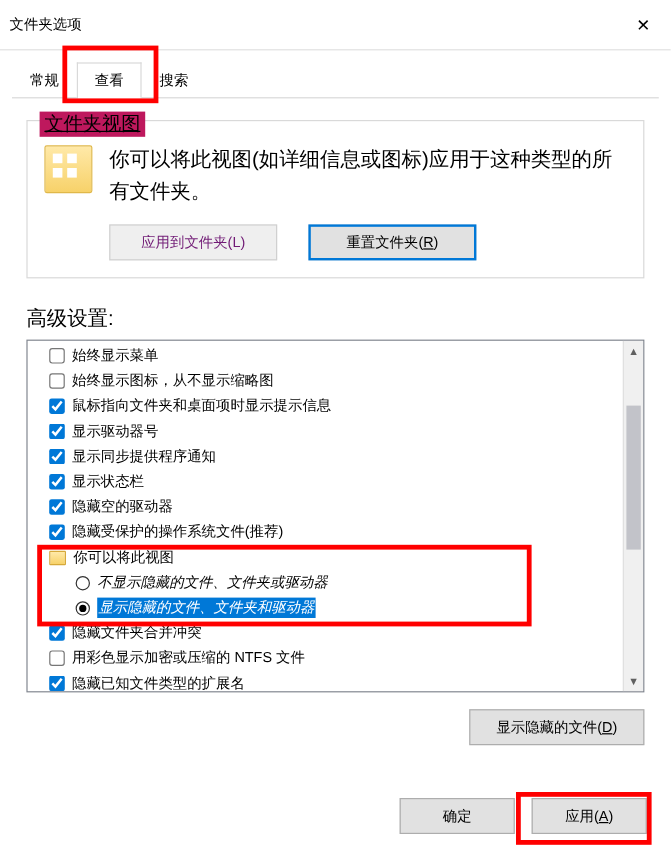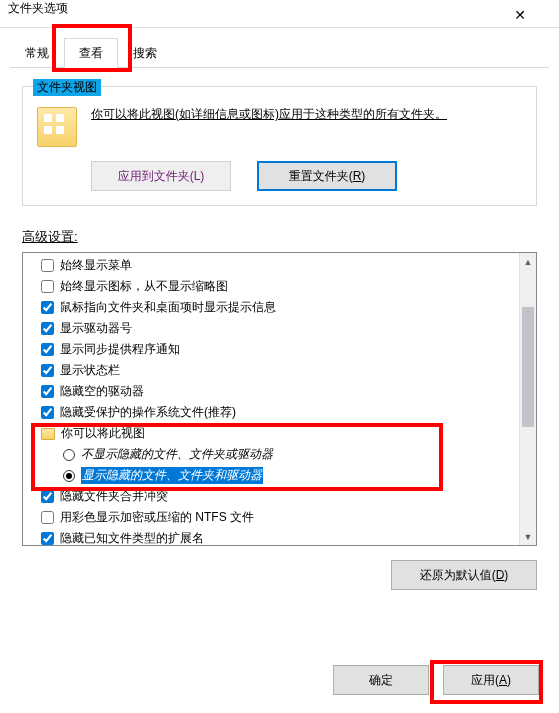--- a/index.html
+++ b/index.html
@@ -8,24 +8,25 @@
     font-size: 12px;
     background: #fff;
     width: 559px;
     height: 713px;
     overflow: hidden;
     position: relative;
   }
 
   
   .titlebar {
-    height: 28px;
-    display: flex;
+    height: 42px;
+    display: flex;
+    align-items: center;
     justify-content: space-between;
-    padding: 0 16px 0 8px;
+    padding: 0 0 0 8px;
     border-bottom: 1px solid #e0e0e0;
   }
   .titlebar .title { font-size: 12px; }
   .titlebar .close {
     width: 46px; height: 30px;
     display: flex; align-items: center; justify-content: center;
     font-size: 14px;
     cursor: default;
   }
 
@@ -83,23 +84,24 @@
   
   .groupbox {
     position: relative;
     border: 1px solid #d9d9d9;
     padding: 18px 14px 14px 14px;
     margin-top: 6px;
   }
   .groupbox .legend {
     position: absolute;
     top: -8px; left: 10px;
-    background: #0ea5e9;
+    background: #be185d;
     padding: 0 4px;
-    font-size: 12px;
+    font-size: 16px;
+    text-decoration: underline;
   }
   .gb-row {
     display: flex;
     align-items: flex-start;
     gap: 14px;
   }
   .folder-icon {
     width: 40px; height: 40px;
     background: linear-gradient(#ffe9a8,#f7d26a);
     border: 1px solid #e0b84a;
@@ -110,21 +112,21 @@
   }
   .folder-icon::before {
     content:"";
     position:absolute; left:4px; right:4px; top:4px; bottom:4px;
     background:
       linear-gradient(#fff,#fff) left 2px top 2px / 8px 8px no-repeat,
       linear-gradient(#fff,#fff) left 14px top 2px / 8px 8px no-repeat,
       linear-gradient(#fff,#fff) left 2px top 14px / 8px 8px no-repeat,
       linear-gradient(#fff,#fff) left 14px top 14px / 8px 8px no-repeat;
   }
-  .gb-text { font-size: 12px; line-height: 1.6; text-decoration: underline; }
+  .gb-text { font-size: 17px; line-height: 1.6; }
   .gb-buttons {
     display: flex;
     gap: 26px;
     margin-top: 14px;
     margin-left: 54px;
   }
   .btn {
     min-width: 140px;
     height: 30px;
     border: 1px solid #adadad;
@@ -140,21 +142,21 @@
     color: #701a75;
     background: #efefef;
     border-color: #d0d0d0;
   }
   .btn.blue {
     border: 2px solid #0078d7;
     background: #e1e1e1;
   }
 
   
-  .adv-label { margin-top: 22px; font-size: 13px; text-decoration: underline; }
+  .adv-label { margin-top: 22px; font-size: 17px; }
 
   .adv-box {
     margin-top: 6px;
     border: 1px solid #828790;
     height: 294px;
     position: relative;
     overflow: hidden;
     background: #fff;
   }
   .adv-inner {
@@ -363,21 +365,21 @@
       <div class="sbtn down">▼</div>
     </div>
 
     <div class="hl-red-radio" style="left:8px; top:170px; width:412px; height:68px;"></div>
   </div>
 
 </div>
 
 <div class="restore-row">
   <button class="btn" style="min-width:146px;">
-    <span>还原为默认值(</span>
+    <span>显示隐藏的文件(</span>
       <u>D</u>
       <span>)</span>
   </button>
 </div>
 
 <div class="bottom-row">
   <button class="btn">确定</button>
   <button class="btn">
     <span>应用(</span>
       <u>A</u>

